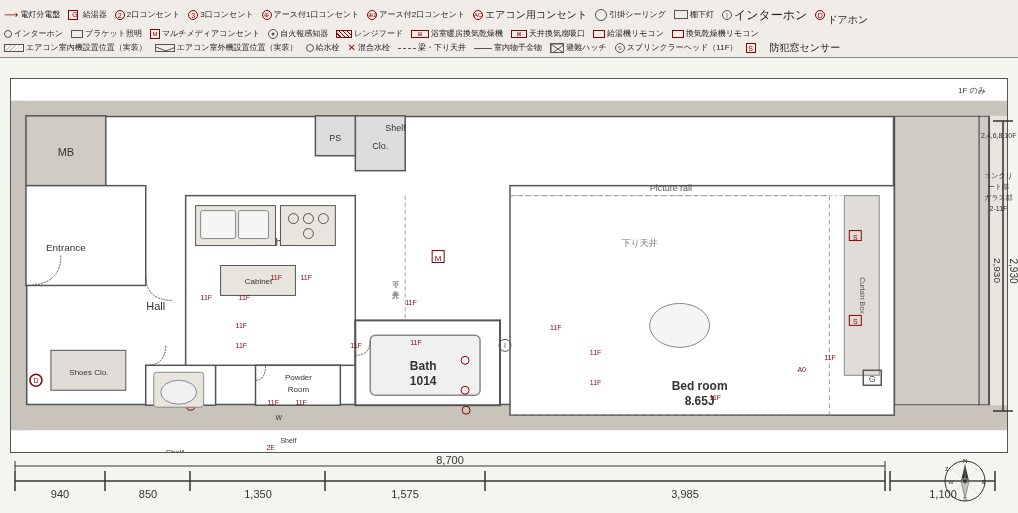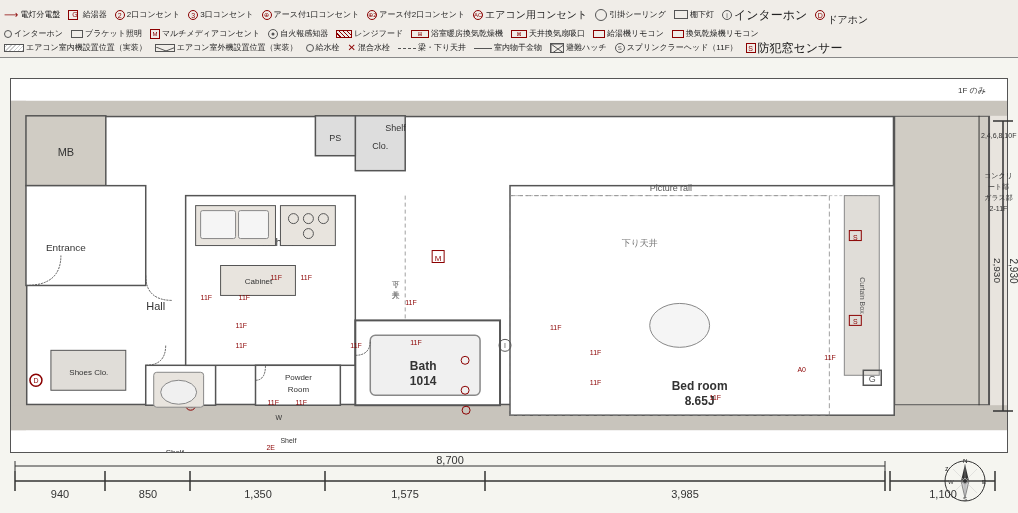--- a/index.html
+++ b/index.html
@@ -212,21 +212,21 @@
           </svg>
       </span>
       <span style="font-size:8px;">避難ハッチ</span>
     </div>
     <div class="legend-item">
       <span class="legend-icon" style="border: 1px solid #555; border-radius:50%; width:10px; height:10px; display:inline-block; font-size:6px; text-align:center; line-height:9px; color:#555;">S</span>
       <span style="font-size:8px;">スプリンクラーヘッド（11F）</span>
     </div>
     <div class="legend-item">
       <span class="legend-icon" style="border: 1px solid #8b0000; width:10px; height:10px; display:inline-block; font-size:7px; color:#8b0000; text-align:center; line-height:9px;">S</span>
-      <span style="font-size:12px;">防犯窓センサー</span>
+      <span style="font-size:10px;margin-left:12px;">防犯窓センサー</span>
     </div>
   </div>
 </div>
 
 <div class="floorplan">
 <svg class="fp-svg" viewBox="0 0 998 330" xmlns="http://www.w3.org/2000/svg" font-family="MS Gothic, Meiryo, sans-serif">
 
   <rect width="998" height="330" fill="#e8e4de"></rect>
 
   <rect x="15" y="15" width="870" height="290" fill="white" stroke="#555" stroke-width="3"></rect>

